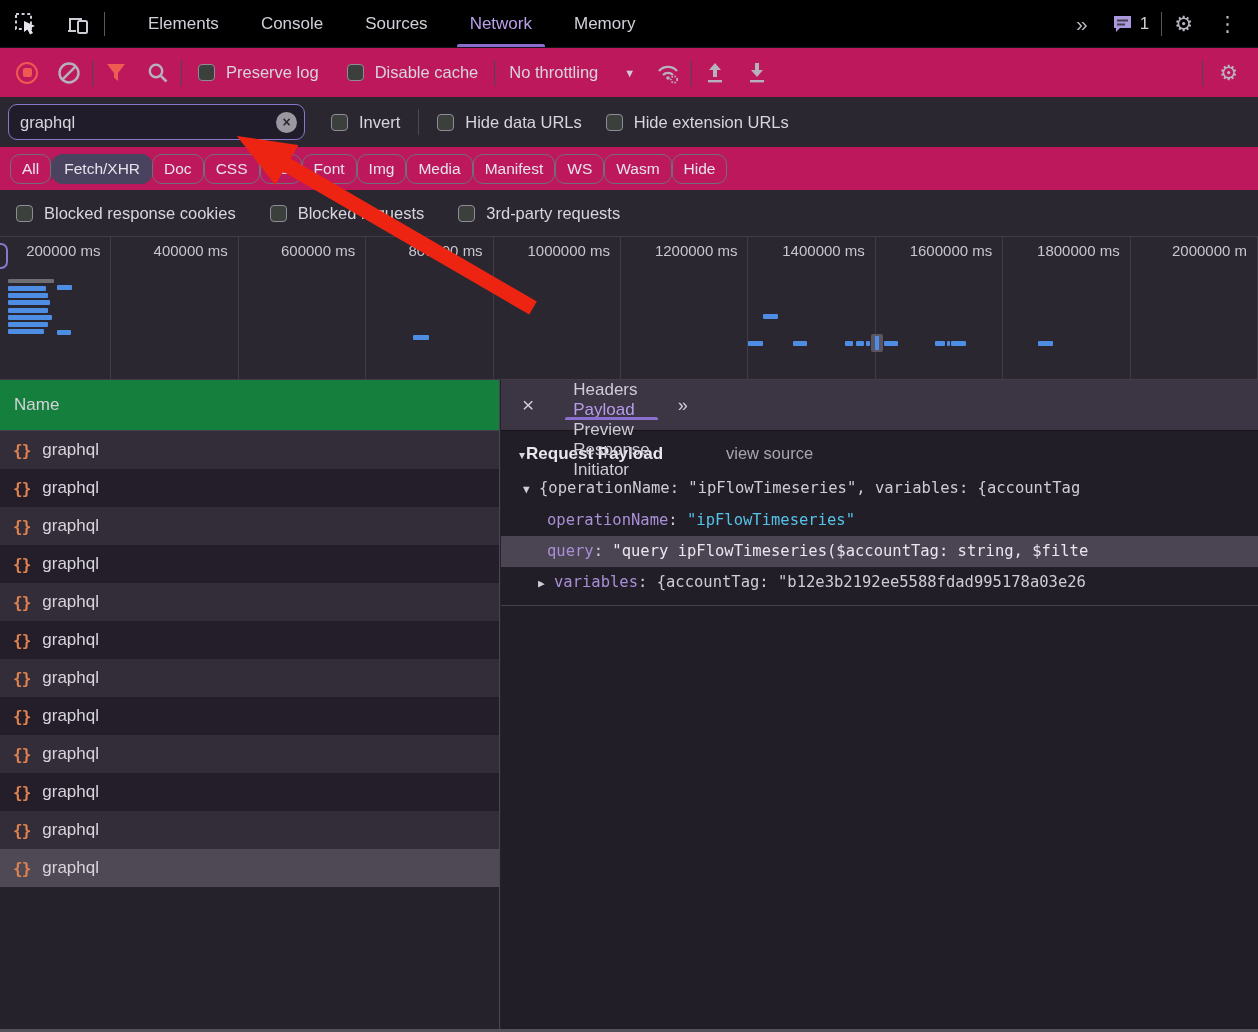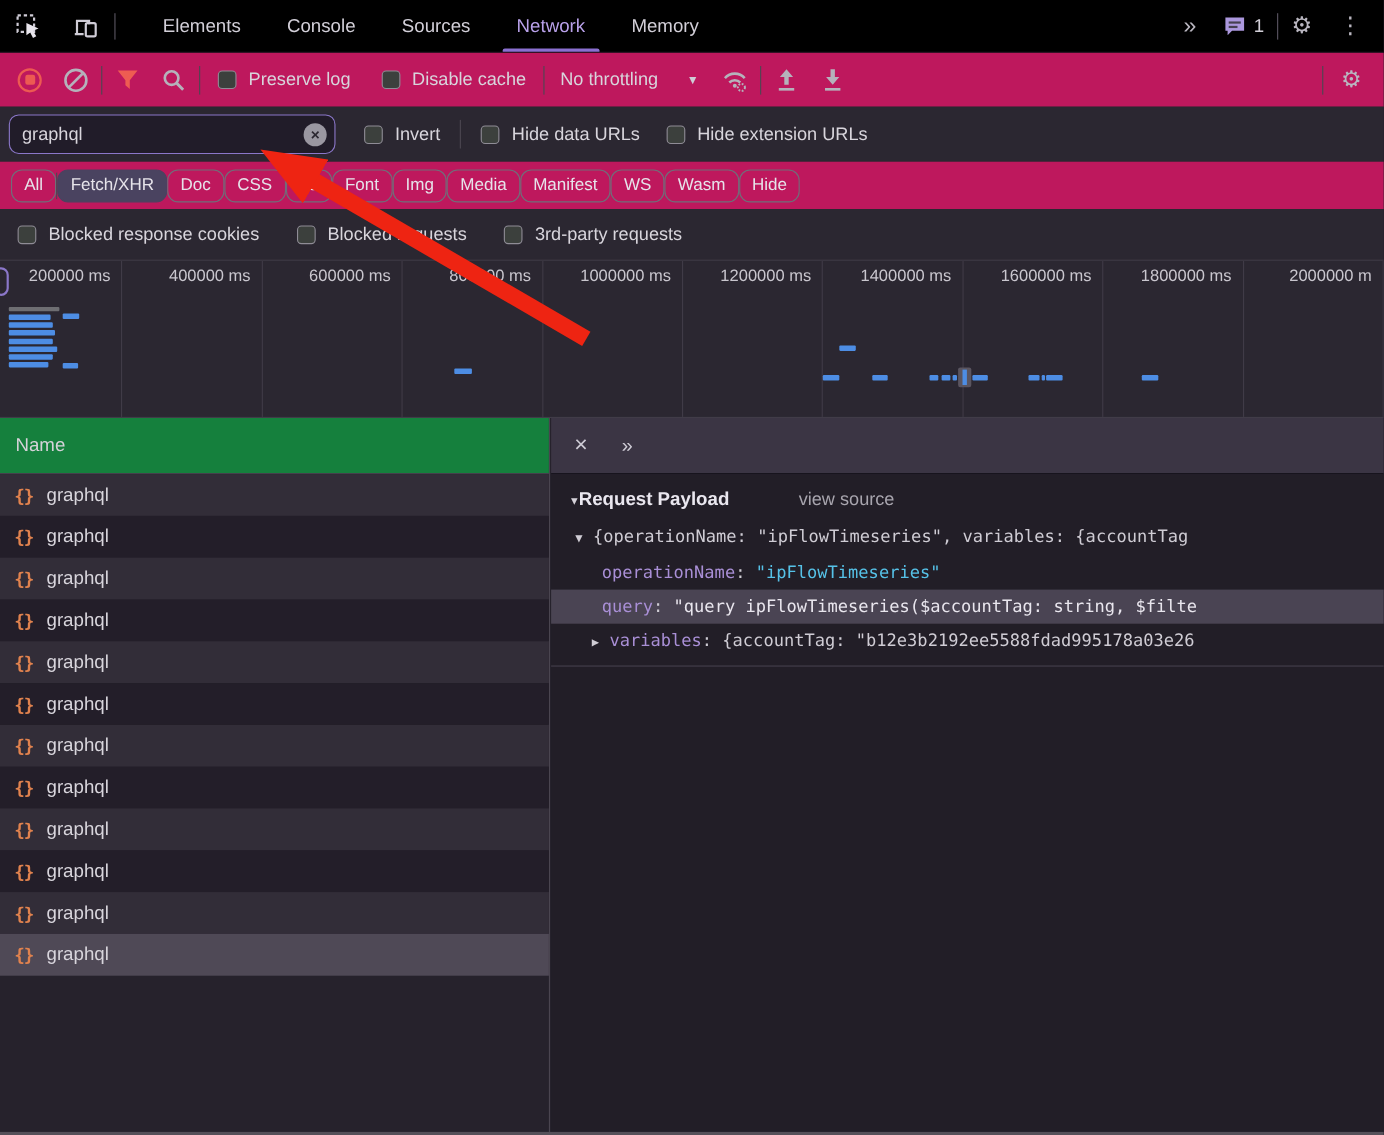--- a/index.html
+++ b/index.html
@@ -398,20 +398,27 @@
       <div class="req-row selected">
         <span class="req-icon">{}</span>
         <span class="req-name">graphql</span>
       </div>
     </div>
 </div>
 
 <div class="right-pane">
   <div class="detail-tabs">
     <span class="close-x">×</span>
+    <span id="detail-tabs">
+        <span class="dtab">Headers</span>
+        <span class="dtab selected">Payload</span>
+        <span class="dtab">Preview</span>
+        <span class="dtab">Response</span>
+        <span class="dtab">Initiator</span>
+      </span>
     <span class="dmore">»</span>
   </div>
   <div class="payload">
     <div class="pl-section">
       <span class="pl-tri">▾</span>
       <span class="pl-title">Request Payload</span>
       <span class="pl-viewsource">view source</span>
     </div>
     <div class="pl-tree" id="payload-lines">
         <div class="pl-line root"><span class="arr">▼</span><span class="tk-plain">{operationName: "ipFlowTimeseries", variables: {accountTag</span></div>

